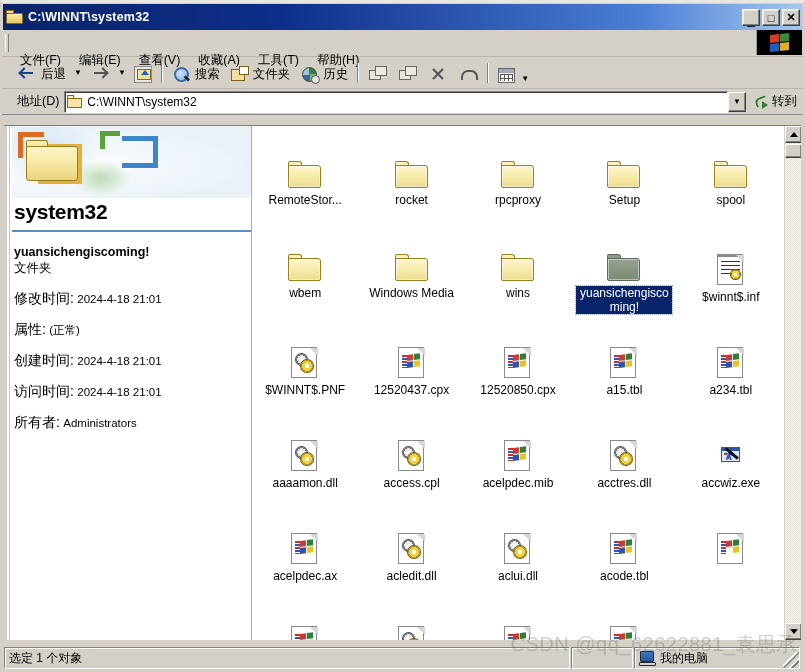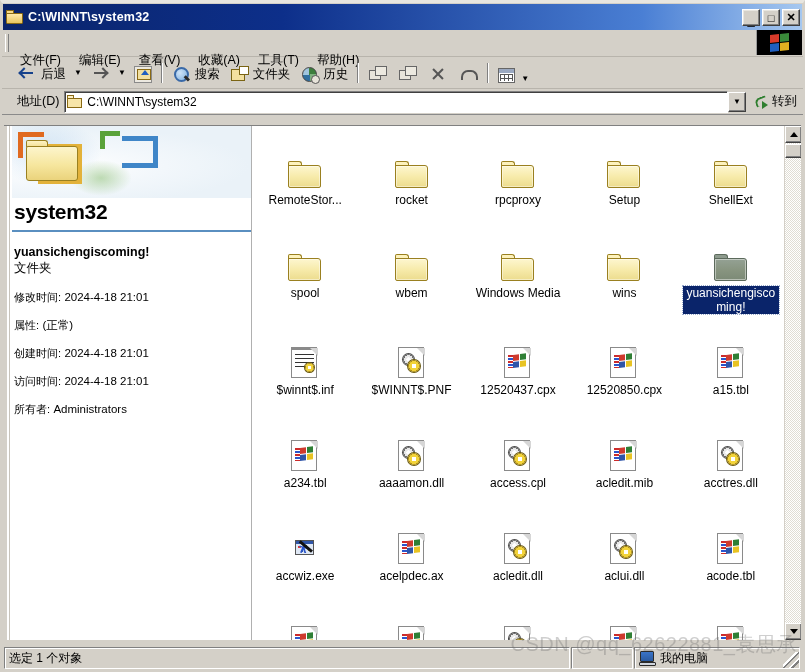--- a/index.html
+++ b/index.html
@@ -286,21 +286,21 @@
   }
   .ip-title {
     margin-left: 8px; padding: 2px 0 6px 2px;
     font-size: 21px; font-weight: bold; color: #000; letter-spacing: -0.3px;
   }
   .ip-rule { margin-left: 8px; height: 2px; background: #5a8fc0; }
   .ip-content { margin-left: 8px; padding: 13px 4px 0 2px; }
   .ip-name { font-size: 12.5px; font-weight: bold; color: #000; }
   .ip-type { font-size: 12.5px; color: #000; margin-top: 1px; }
   .ip-row { margin-top: 13px; font-size: 12px; color: #000; white-space: nowrap; }
-  .ip-row .k { font-size: 11px; }
+  .ip-row .k { font-size: 14px; }
   .ip-row .v { font-size: 11.5px; }
 
   
   .listpane {
     flex: 1 1 auto; position: relative; background: #fff; overflow: hidden;
   }
   .grid {
     position: absolute; left: 0; top: -66px; right: 17px;
     display: grid;
     grid-template-columns: repeat(5, 1fr);
@@ -668,27 +668,20 @@
               <span class="tab"></span>
               <span class="bod"></span>
             </span>
             <span class="label">Setup</span>
           </div>
           <div class="cell">
             <span class="fic">
               <span class="tab"></span>
               <span class="bod"></span>
             </span>
-            <span class="label">ShellExt</span>
-          </div>
-          <div class="cell">
-            <span class="fic">
-              <span class="tab"></span>
-              <span class="bod"></span>
-            </span>
             <span class="label">spool</span>
           </div>
           <div class="cell">
             <span class="fic">
               <span class="tab"></span>
               <span class="bod"></span>
             </span>
             <span class="label">wbem</span>
           </div>
           <div class="cell">
@@ -827,21 +820,21 @@
               <span class="glyph g-flag">
                 <span class="bars"></span>
                 <span class="flag">
                   <i class="f1"></i>
                   <i class="f2"></i>
                   <i class="f3"></i>
                   <i class="f4"></i>
                 </span>
               </span>
             </span>
-            <span class="label">acledit.mib</span>
+            <span class="label">acelpdec.mib</span>
           </div>
           <div class="cell">
             <span class="dic">
               <span class="page"></span>
               <span class="fold"></span>
               <span class="glyph g-gear">
                 <span class="gr g1"></span>
                 <span class="gr g2"></span>
               </span>
             </span>

